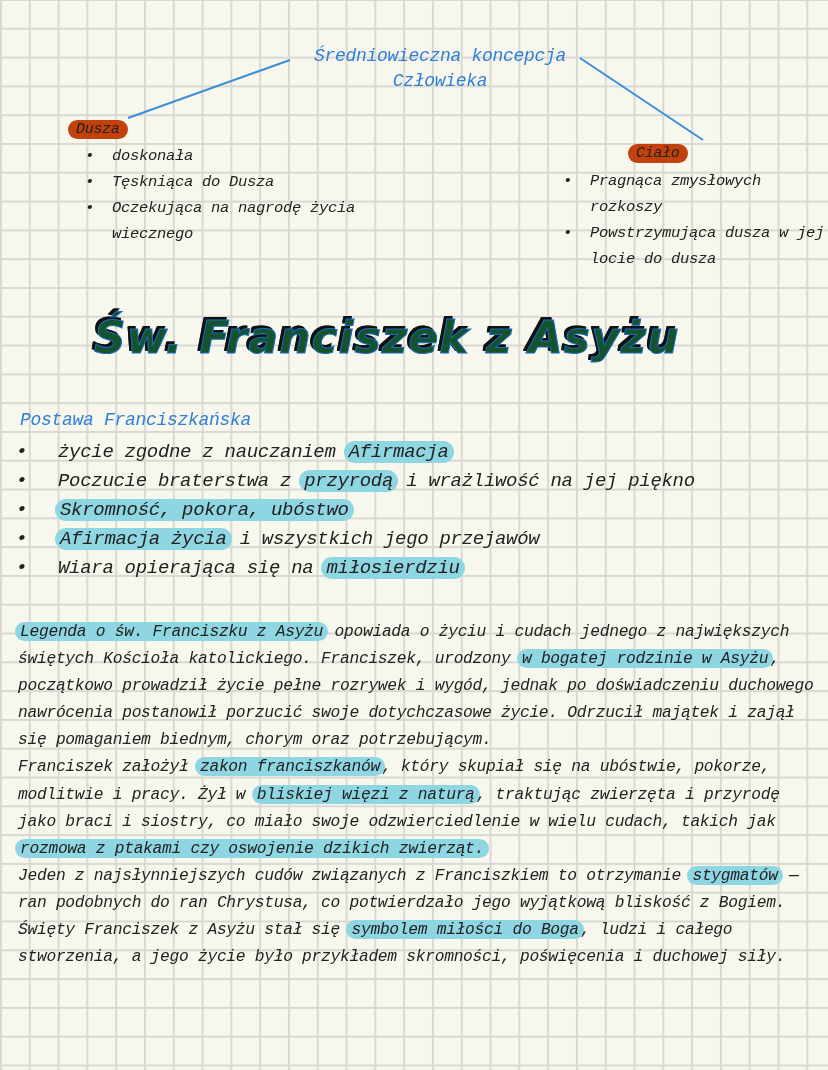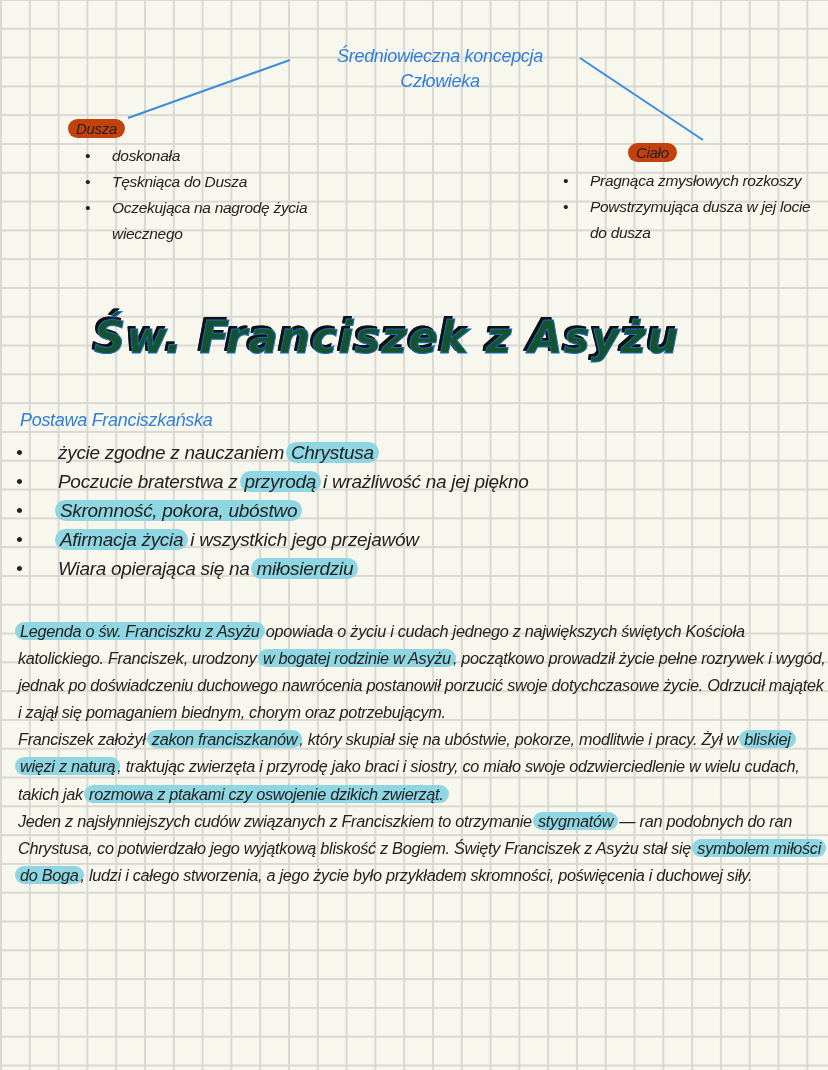--- a/index.html
+++ b/index.html
@@ -8,21 +8,21 @@
       background-color: #f8f7ee;
       background-image:
         linear-gradient(to right, #d9d8d3 1.5px, transparent 1.5px),
         linear-gradient(to bottom, #d9d8d3 1.5px, transparent 1.5px);
       background-size: 28.8px 28.8px;
       background-position: 0px -1px;
       font-family: "DejaVu Sans", sans-serif;
       color: #222;
     }
     .abs { position: absolute; }
-    .hand { font-family: Liberation Sans, sans-serif; font-style: italic; letter-spacing: -0.3px; }
+    .hand { font-family: Liberation Mono, monospace; font-style: italic; letter-spacing: -0.3px; }
     .blue { color: #2f7fd6; }
     .hl { background: #8fd6e3; border-radius: 12px; padding: 0 5px; margin: 0 -3px; box-decoration-break: clone; -webkit-box-decoration-break: clone; }
     .title-top { font-size: 18px; text-align: center; line-height: 25px; }
     .tag { background: #c2410c; border-radius: 12px; padding: 1px 8px; font-size: 15px; }
     ul.small { list-style: none; margin: 0; padding: 0; font-size: 15.5px; line-height: 26px; }
     ul.small li { position: relative; padding-left: 38px; }
     ul.small li::before { content: "•"; position: absolute; left: 11px; top: 0; }
     .big-title {
       font-family: "DejaVu Sans", sans-serif; font-weight: bold; font-style: italic;
       font-size: 44px; color: #14532d; letter-spacing: 1px;
@@ -62,21 +62,21 @@
 </div>
 <ul class="abs small hand" style="left:552px;top:168px;width:276px;">
   <li>Pragnąca zmysłowych rozkoszy</li>
   <li>Powstrzymująca dusza w jej locie do dusza</li>
 </ul>
 
 <div class="abs big-title" style="left:94px;top:312px;">Św. Franciszek z Asyżu</div>
 
 <div class="abs hand blue sec-title" style="left:20px;top:410px;">Postawa Franciszkańska</div>
 <ul class="abs big hand" style="left:0;top:438px;width:828px;">
-  <li><span>życie zgodne z nauczaniem </span><span class="hl">Chrystusa</span><span></span></li>
+  <li><span>życie zgodne z nauczaniem </span><span class="hl">Afirmacja</span><span></span></li>
   <li><span>Poczucie braterstwa z </span><span class="hl">przyrodą</span><span> i wrażliwość na jej piękno</span></li>
   <li><span></span><span class="hl">Skromność, pokora, ubóstwo</span><span></span></li>
   <li><span></span><span class="hl">Afirmacja życia</span><span> i wszystkich jego przejawów</span></li>
   <li><span>Wiara opierająca się na </span><span class="hl">miłosierdziu</span><span></span></li>
 </ul>
 
 <div class="abs hand para" style="left:18px;top:618px;">
   <div><span class="hl">Legenda o św. Franciszku z Asyżu</span><span> opowiada o życiu i cudach jednego z największych świętych Kościoła katolickiego. Franciszek, urodzony </span><span class="hl">w bogatej rodzinie w Asyżu</span><span>, początkowo prowadził życie pełne rozrywek i wygód, jednak po doświadczeniu duchowego nawrócenia postanowił porzucić swoje dotychczasowe życie. Odrzucił majątek i zajął się pomaganiem biednym, chorym oraz potrzebującym.</span></div>
   <div><span>Franciszek założył </span><span class="hl">zakon franciszkanów</span><span>, który skupiał się na ubóstwie, pokorze, modlitwie i pracy. Żył w </span><span class="hl">bliskiej więzi z naturą</span><span>, traktując zwierzęta i przyrodę jako braci i siostry, co miało swoje odzwierciedlenie w wielu cudach, takich jak </span><span class="hl">rozmowa z ptakami czy oswojenie dzikich zwierząt.</span></div>
   <div><span>Jeden z najsłynniejszych cudów związanych z Franciszkiem to otrzymanie </span><span class="hl">stygmatów</span><span> — ran podobnych do ran Chrystusa, co potwierdzało jego wyjątkową bliskość z Bogiem. Święty Franciszek z Asyżu stał się </span><span class="hl">symbolem miłości do Boga</span><span>, ludzi i całego stworzenia, a jego życie było przykładem skromności, poświęcenia i duchowej siły.</span></div>

